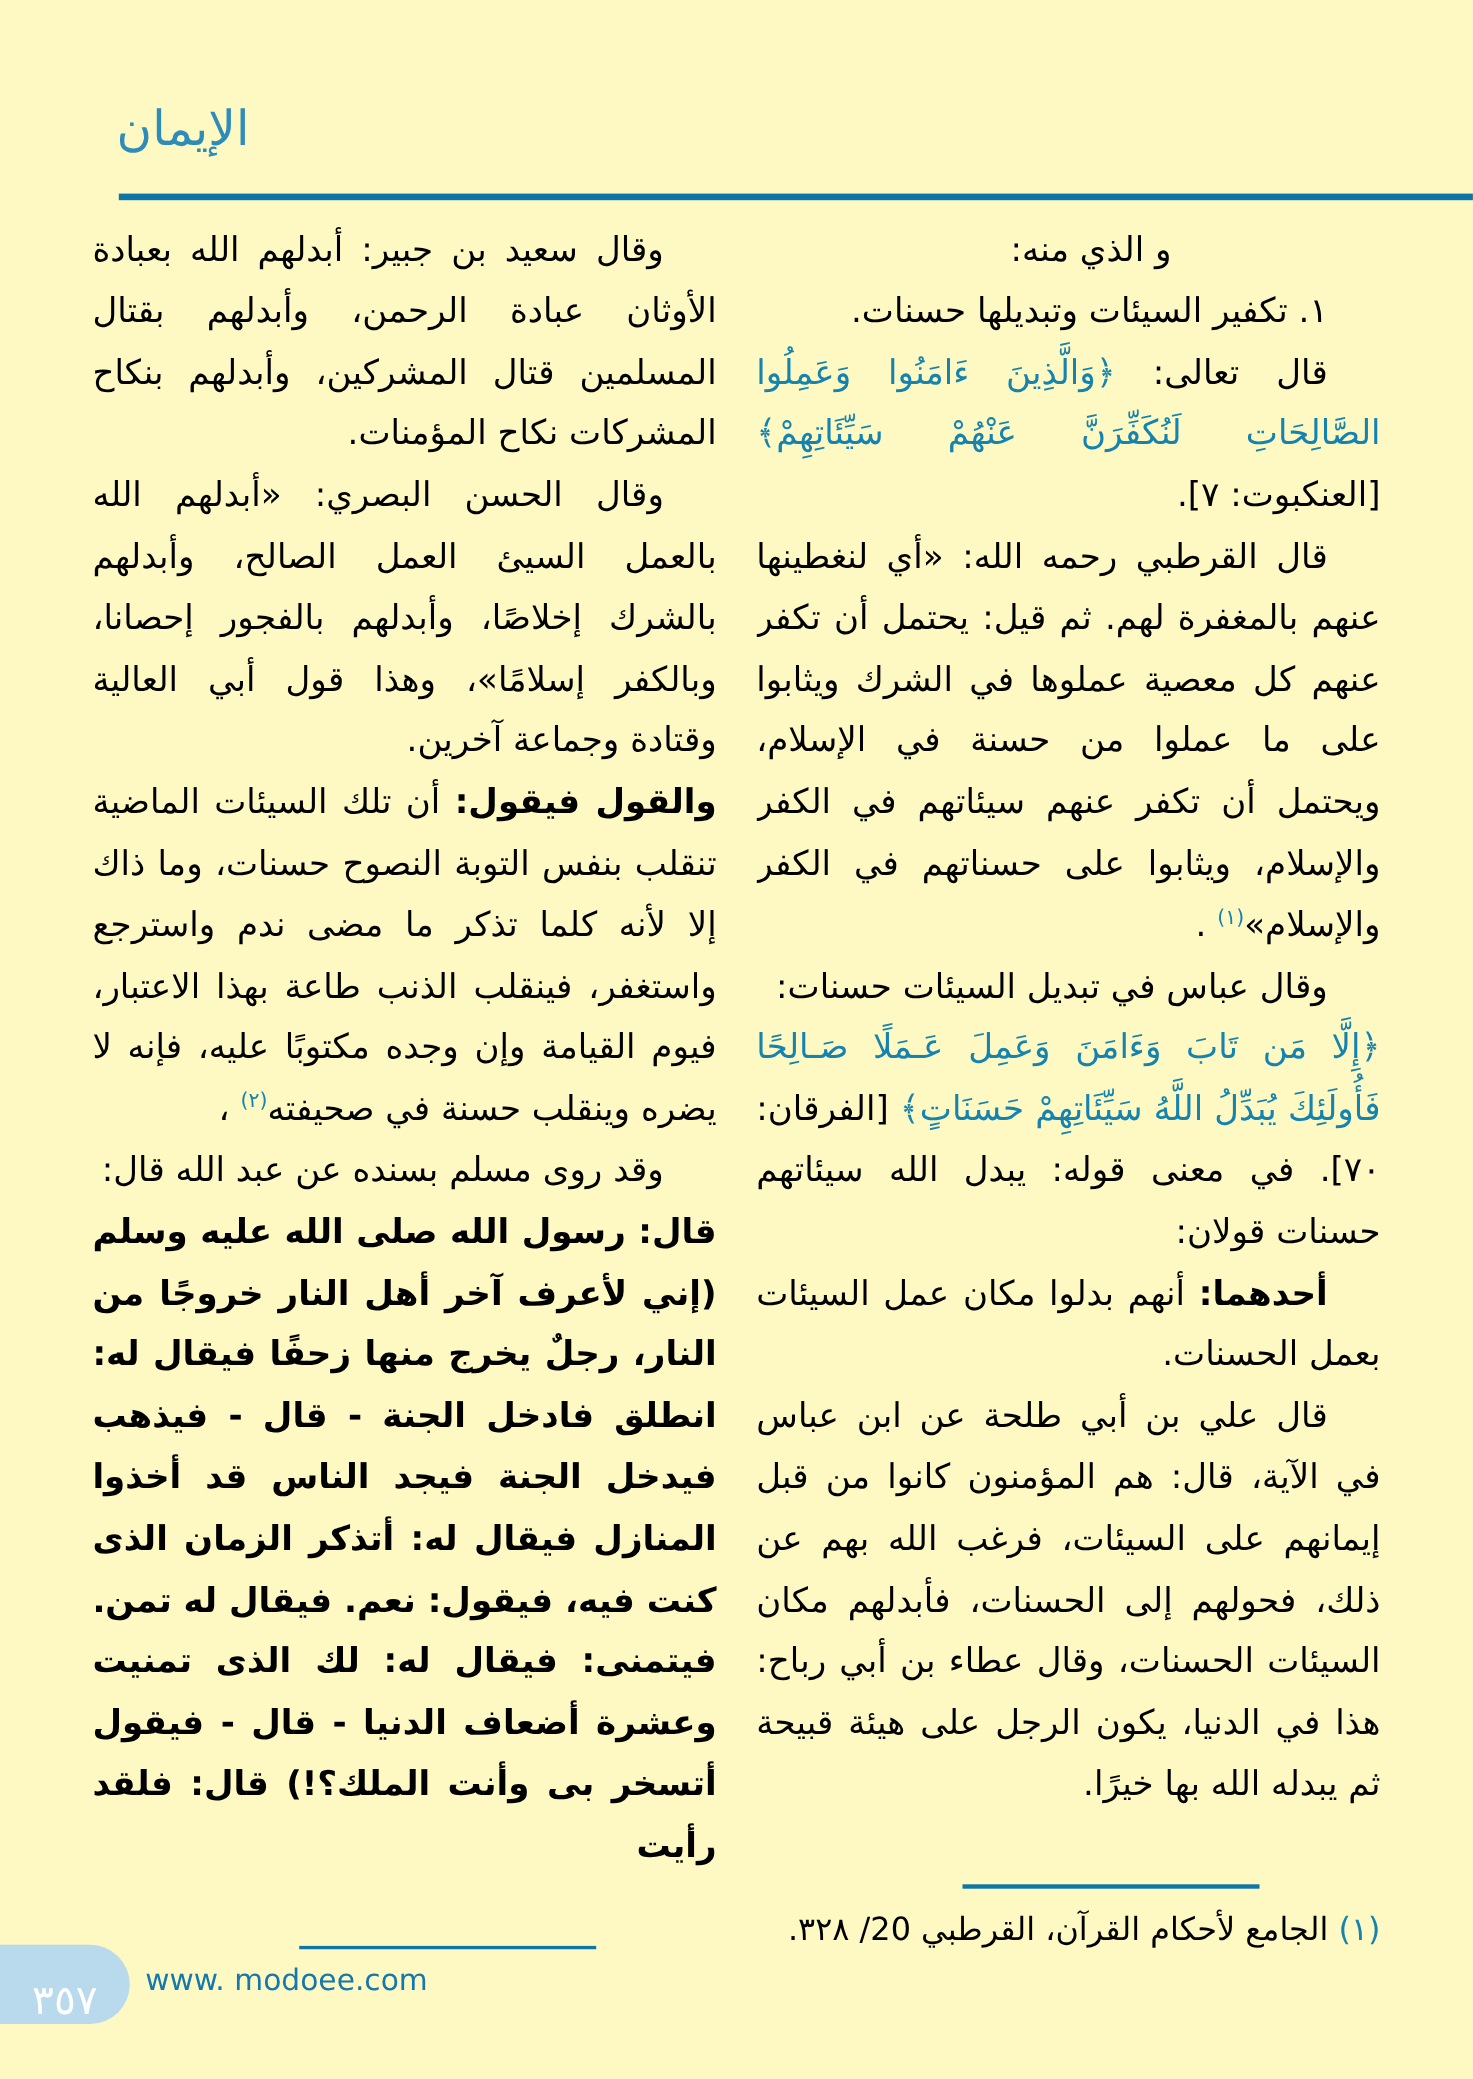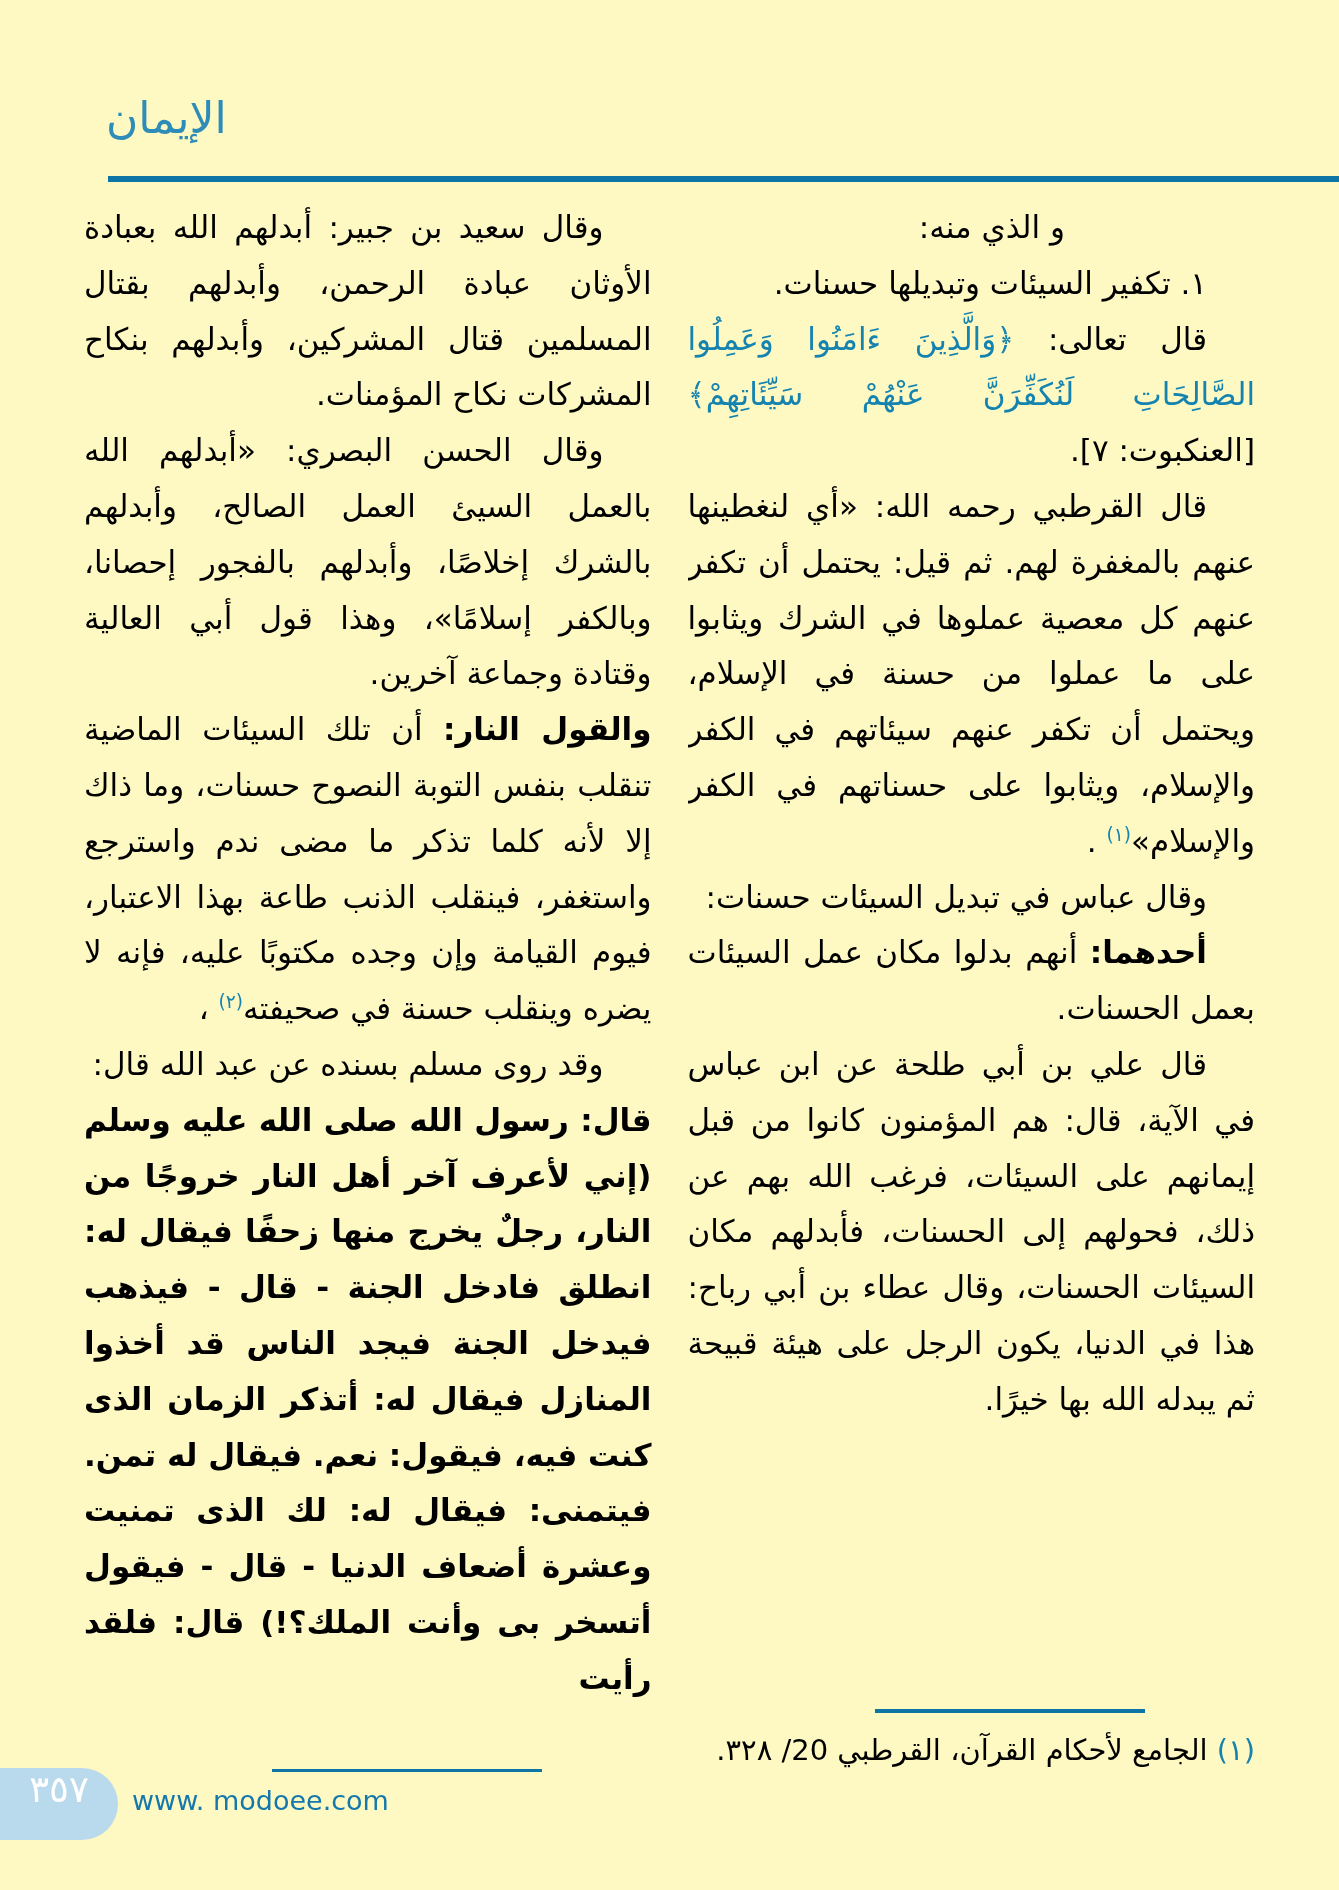--- a/index.html
+++ b/index.html
@@ -58,21 +58,21 @@
   .fn{
     margin:0;font-size:29px;line-height:1.5;text-align:right;color:#000;
   }
   .fn-marker{color:#1583af;}
   
   .page-badge{
     position:absolute;left:0;top:1768px;
     width:118px;height:72px;
     background:#b9d9ec;
     border-radius:0 38px 38px 0;
-    display:flex;align-items:flex-start;justify-content:center;
+    display:flex;align-items:flex-end;justify-content:center;
     color:#ffffff;font-size:37px;
   }
   .site-url{
     position:absolute;left:132px;top:1785px;
     direction:ltr;
     font-size:27px;
     color:#1478ad;
   }
 </style>
 </head>
@@ -85,34 +85,35 @@
 
   <div class="columns">
 
     <section class="col">
       <div>
           <p class="para indent-lg"><span class="run-n">و الذي منه:</span></p>
           <p class="para indent-sm"><span class="run-n">١.  تكفير  السيئات  وتبديلها حسنات.</span></p>
           <p class="para indent-sm"><span class="run-n">قال تعالى: </span><span class="run-q">﴿وَالَّذِينَ ءَامَنُوا وَعَمِلُوا الصَّالِحَاتِ لَنُكَفِّرَنَّ عَنْهُمْ سَيِّئَاتِهِمْ﴾</span><span class="run-n"> [العنكبوت: ٧].</span></p>
           <p class="para indent-sm"><span class="run-n">قال القرطبي رحمه الله: «أي لنغطينها عنهم بالمغفرة لهم. ثم قيل: يحتمل أن تكفر عنهم كل معصية عملوها في الشرك ويثابوا على ما عملوا من حسنة في الإسلام، ويحتمل أن تكفر عنهم سيئاتهم في الكفر والإسلام، ويثابوا على حسناتهم في الكفر والإسلام»</span><span class="run-fm">(١)</span><span class="run-n"> .</span></p>
           <p class="para indent-sm"><span class="run-n">وقال عباس في تبديل السيئات حسنات:</span></p>
+          <p class="para indent-none"><span class="run-q">﴿إِلَّا مَن تَابَ وَءَامَنَ وَعَمِلَ عَـمَلًا صَـالِحًا فَأُولَئِكَ يُبَدِّلُ اللَّهُ سَيِّئَاتِهِمْ حَسَنَاتٍ﴾</span><span class="run-n"> [الفرقان: ٧٠]. في معنى قوله: يبدل الله سيئاتهم حسنات قولان:</span></p>
           <p class="para indent-sm"><span class="run-b">أحدهما:</span><span class="run-n"> أنهم بدلوا مكان عمل السيئات بعمل الحسنات.</span></p>
           <p class="para indent-sm"><span class="run-n">قال علي بن أبي طلحة عن ابن عباس في الآية، قال: هم المؤمنون كانوا من قبل إيمانهم على السيئات، فرغب الله بهم عن ذلك، فحولهم إلى الحسنات، فأبدلهم مكان السيئات الحسنات، وقال عطاء بن أبي رباح: هذا في الدنيا، يكون الرجل على هيئة قبيحة ثم يبدله الله بها خيرًا.</span></p>
         </div>
       <div class="footnote-block">
         <div class="fn-rule"></div>
         <p class="fn"><span class="fn-marker">(١)</span><span> الجامع لأحكام القرآن، القرطبي 20/ ٣٢٨.</span></p>
       </div>
     </section>
 
     <section class="col">
       <div>
           <p class="para indent-sm"><span class="run-n">وقال سعيد بن جبير: أبدلهم الله بعبادة الأوثان عبادة الرحمن، وأبدلهم بقتال المسلمين قتال المشركين، وأبدلهم بنكاح المشركات نكاح المؤمنات.</span></p>
           <p class="para indent-sm"><span class="run-n">وقال الحسن البصري: «أبدلهم الله بالعمل السيئ العمل الصالح، وأبدلهم بالشرك إخلاصًا، وأبدلهم بالفجور إحصانا، وبالكفر إسلامًا»، وهذا قول أبي العالية وقتادة وجماعة آخرين.</span></p>
-          <p class="para indent-none"><span class="run-b">والقول النار:</span><span class="run-n"> أن تلك السيئات الماضية تنقلب بنفس التوبة النصوح حسنات، وما ذاك إلا لأنه كلما تذكر ما مضى ندم واسترجع واستغفر، فينقلب الذنب طاعة بهذا الاعتبار، فيوم القيامة وإن وجده مكتوبًا عليه، فإنه لا يضره وينقلب حسنة في صحيفته</span><span class="run-fm">(٢)</span><span class="run-n"> ،</span></p>
+          <p class="para indent-none"><span class="run-b">والقول فيقول:</span><span class="run-n"> أن تلك السيئات الماضية تنقلب بنفس التوبة النصوح حسنات، وما ذاك إلا لأنه كلما تذكر ما مضى ندم واسترجع واستغفر، فينقلب الذنب طاعة بهذا الاعتبار، فيوم القيامة وإن وجده مكتوبًا عليه، فإنه لا يضره وينقلب حسنة في صحيفته</span><span class="run-fm">(٢)</span><span class="run-n"> ،</span></p>
           <p class="para indent-sm"><span class="run-n">وقد روى مسلم بسنده عن عبد الله قال:</span></p>
           <p class="para indent-none"><span class="run-b">قال: رسول الله صلى الله عليه وسلم (إني لأعرف آخر أهل النار خروجًا من النار، رجلٌ يخرج منها زحفًا فيقال له: انطلق فادخل الجنة - قال - فيذهب فيدخل الجنة فيجد الناس قد أخذوا المنازل فيقال له: أتذكر الزمان الذى كنت فيه، فيقول: نعم. فيقال له تمن. فيتمنى: فيقال له: لك الذى تمنيت وعشرة أضعاف الدنيا - قال - فيقول أتسخر بى وأنت الملك؟!) </span><span class="run-b">قال: فلقد رأيت</span></p>
         </div>
       <div class="footnote-block">
         <div class="fn-rule"></div>
         <p class="fn"><span class="fn-marker">(٢)</span><span> تفسير القرآن العظيم، ابن كثير ٦/ ١١٦.</span></p>
       </div>
     </section>
 
   </div>

